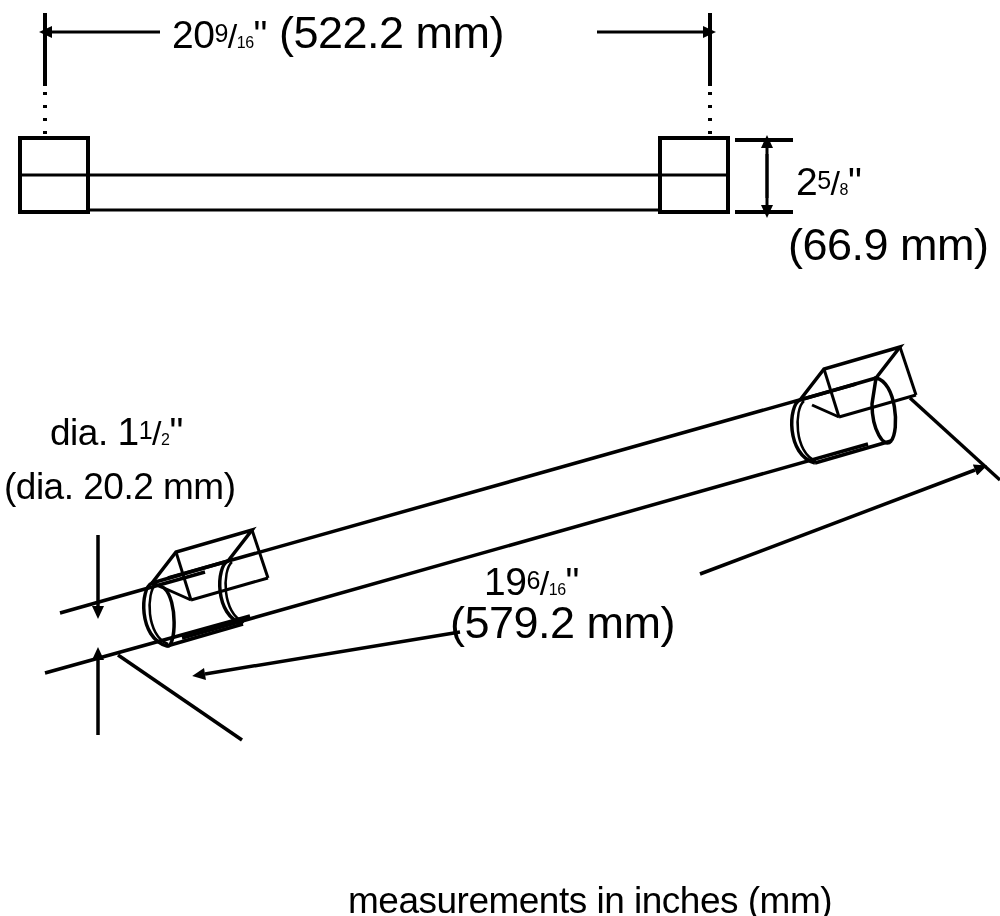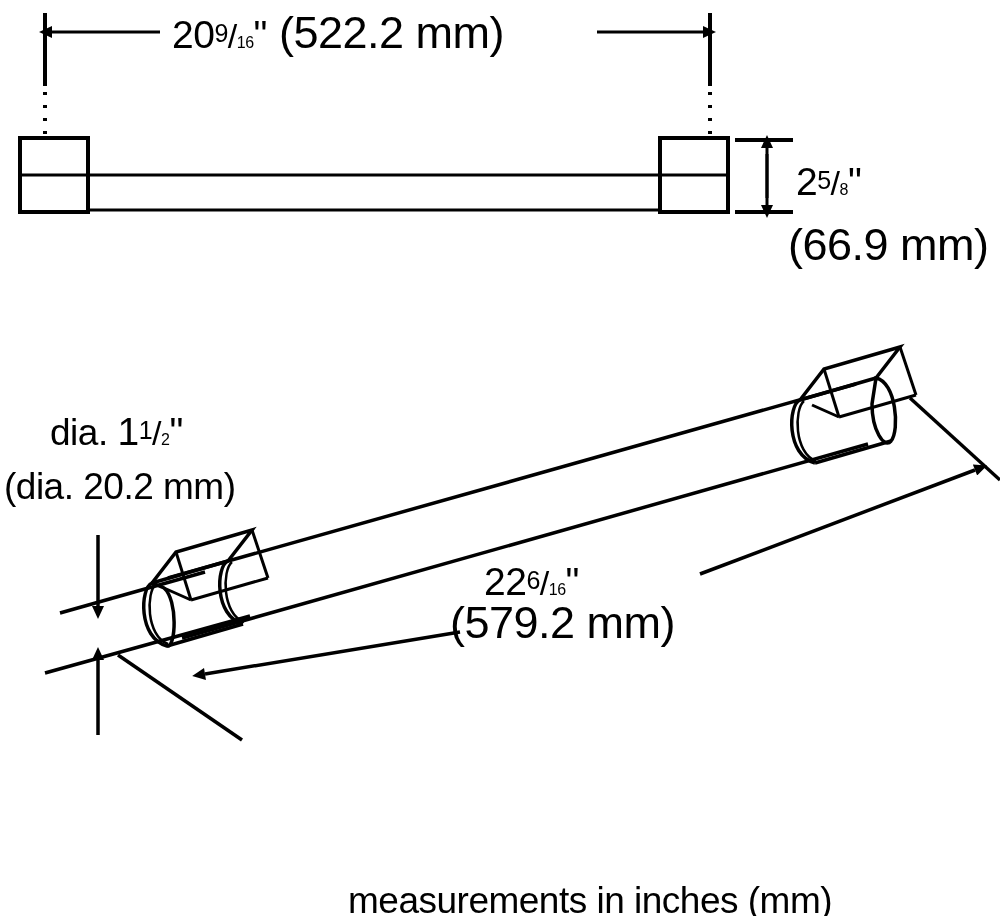--- a/index.html
+++ b/index.html
@@ -129,20 +129,20 @@
 
   <div class="lbl mm" style="left:740px; top:222px;margin-left:48px;">(66.9 mm)</div>
 
   <div class="lbl" style="left:50px; top:412px;">
     <span class="dia">dia.</span><span class="dia">&nbsp;</span><span class="whole">1</span><span class="sup">1</span><span class="slash">/</span><span class="sub">2</span><span class="whole">"</span>
   </div>
 
   <div class="lbl dia" style="left:4px; top:468px;">(dia. 20.2 mm)</div>
 
   <div class="lbl" style="left:484px; top:562px;">
-    <span class="whole">22</span><span class="sup">6</span><span class="slash">/</span><span class="sub">16</span><span class="whole">"</span>
+    <span class="whole">19</span><span class="sup">6</span><span class="slash">/</span><span class="sub">16</span><span class="whole">"</span>
   </div>
 
   <div class="lbl mm" style="left:450px; top:600px;">(579.2 mm)</div>
 
   <div class="lbl cap" style="left:336px; top:882px;margin-left:12px;">measurements in inches (mm)</div>
 
 </div>
 
 </body></html>

